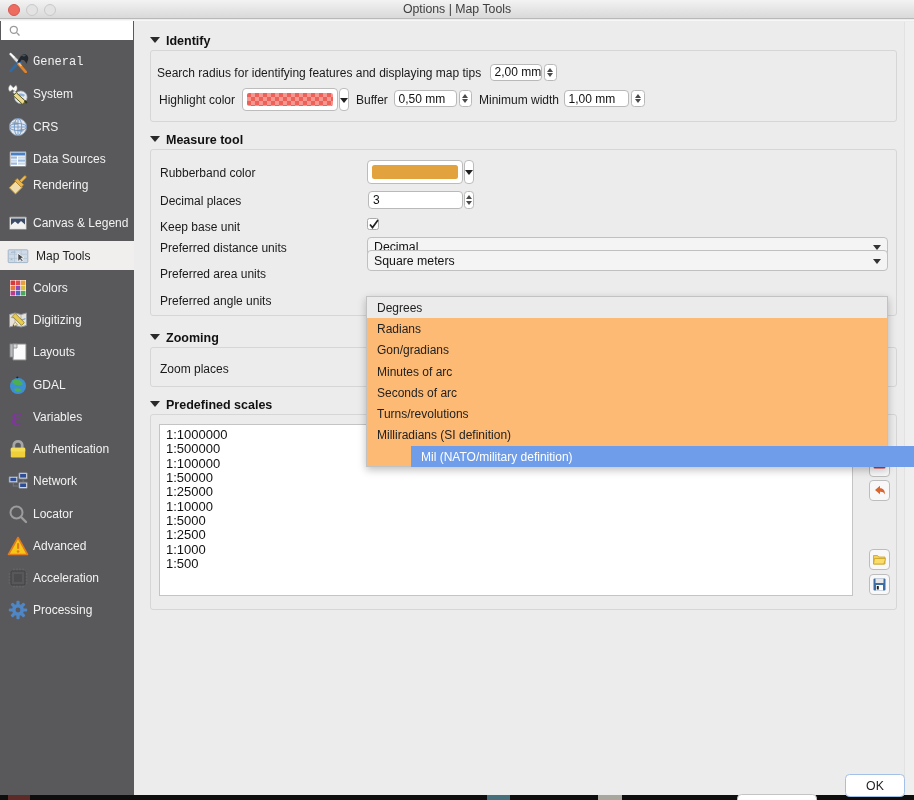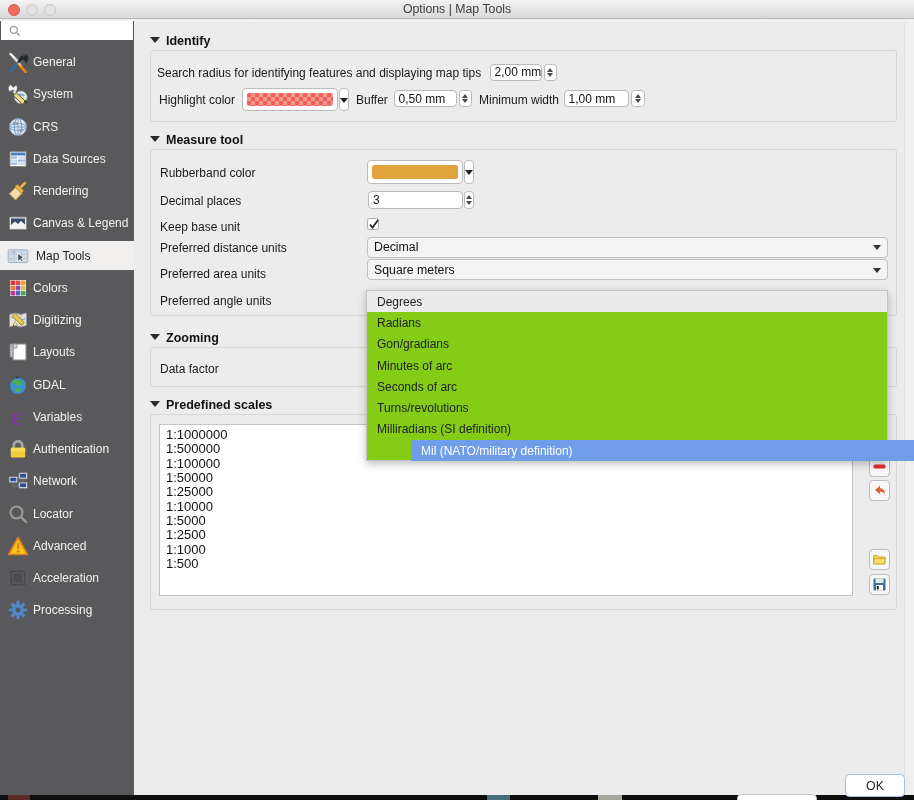--- a/index.html
+++ b/index.html
@@ -42,21 +42,21 @@
 
 .colorcombo { background:#fff; border:1px solid #bcbcbc; border-radius:4px; }
 .carrow { width:0; height:0; border-left:4px solid transparent; border-right:4px solid transparent; border-top:5px solid #222; }
 
 
 .combo { background:#f4f4f4; border:1px solid #c0c0c0; border-radius:4px; font-size:12.3px; color:#111; }
 .combo .txt { position:absolute; left:6.5px; top:50%; transform:translateY(-50%); }
 .combo .arr { position:absolute; right:6px; top:50%; margin-top:-2px; width:0; height:0; border-left:4.5px solid transparent; border-right:4.5px solid transparent; border-top:5px solid #333; }
 
 
-#ddlist { left:366px; top:290px; width:522px; height:171px; background:#84cc16; border:1px solid #c2c2c2; box-shadow:0 3px 8px rgba(0,0,0,0.25); z-index:50; }
+#ddlist { left:366px; top:296px; width:522px; height:171px; background:#fdba74; border:1px solid #c2c2c2; box-shadow:0 3px 8px rgba(0,0,0,0.25); z-index:50; }
 .dditem { position:absolute; left:0; width:100%; height:21.3px; font-size:12px; color:#222; }
 .dditem span { position:absolute; left:10px; top:50%; transform:translateY(-50%); }
 .dditem.hl { background:#6f9de9; color:#fff; }
 
 
 #scales { left:159px; top:424px; width:694px; height:172px; background:#fff; border:1px solid #c4c4c4; font-size:13px; color:#111; }
 #scales div { padding-left:6px; line-height:14.35px; }
 
 
 .tbtn { left:869px; width:21px; height:21px; background:#f8f8f8; border:1px solid #bdbdbd; border-radius:4px; }
@@ -79,21 +79,21 @@
 <div id="sidebar" class="abs">
   <div id="search" class="abs">
       <svg width="12" height="12" style="position:absolute;left:8px;top:4px" viewBox="0 0 12 12">
         <circle cx="4.8" cy="4.8" r="3.5" fill="none" stroke="#9a9a9a" stroke-width="1.3"></circle>
         <line x1="7.4" y1="7.4" x2="10.5" y2="10.5" stroke="#9a9a9a" stroke-width="1.3"></line>
       </svg>
     </div>
   <div id="sel" class="abs"></div>
 
   <div id="items"></div>
-<div class="abs sitem" style="top: 25px;">
+<div class="abs sitem" style="top: 25px; font-family: Liberation Mono, monospace;">
       <svg width="22" height="22" viewBox="0 0 22 22">
         <path d="M2.2 3.2 L3.8 1.8 L13.2 10.8 L11 13 Z" fill="#e2e2e2" stroke="#9a9a9a" stroke-width="0.5"></path>
         <path d="M2.5 2.8 L3.6 1.9 L8 6 L6.8 7.2 Z" fill="#ffffff"></path>
         <path d="M10.5 14.5 L4.5 20.7 C3.3 21.9 1.6 20.3 2.7 19 L8.3 12.4 Z" fill="#2f6ba8"></path>
         <path d="M9 11.5 L12.8 9.2 L14.8 12.4 L11.8 14.8 Z" fill="#3a7abf"></path>
         <path d="M10.3 10.7 L14 4.8 C15.5 2.8 18.7 2.6 20.3 4.6 C21.5 6.1 21.6 8 20.8 9.6 L19.2 12.9 C19 10.3 17 8.6 14.4 8.8 L12.6 12.6 Z" fill="#22282e"></path>
         <path d="M13.5 4.5 C15 3.2 17.5 3.1 19 4.4 L17 5.8 C16 5.2 14.8 5 13.5 4.5 Z" fill="#46525c"></path>
         <path d="M12.2 11.2 L19.8 20.2 C20.8 21.4 19 23 17.9 21.9 L10 13.3 Z" fill="#e8821e"></path>
         <path d="M12.4 11.4 L15 14.4 L13.6 15.6 L11 12.7 Z" fill="#f5c08a"></path>
       </svg>
@@ -129,21 +129,21 @@
         <rect x="4" y="4.5" width="14" height="3" fill="#4a7fc1"></rect>
         <rect x="4" y="8.5" width="6" height="2.2" fill="#9db9dd"></rect>
         <rect x="11" y="8.5" width="7" height="2.2" fill="#c9d9ec"></rect>
         <rect x="4" y="11.5" width="6" height="2.2" fill="#c9d9ec"></rect>
         <rect x="11" y="11.5" width="7" height="2.2" fill="#9db9dd"></rect>
         <rect x="4" y="14.5" width="6" height="2.2" fill="#9db9dd"></rect>
         <rect x="11" y="14.5" width="7" height="2.2" fill="#c9d9ec"></rect>
       </svg>
       <span class="lbl">Data Sources</span>
     </div>
-    <div class="abs sitem" style="top: 154px; padding-left: 22px;">
+    <div class="abs sitem" style="top: 148px; padding-left: 22px;">
       <svg width="22" height="22" viewBox="0 0 22 22">
         <path d="M2.3 13.8 L9 7 L15.3 13.3 L8.5 20 Z" fill="#f0ddae" stroke="#b8923c" stroke-width="1"></path>
         <path d="M7.8 6.8 L10.3 4.3 L16.8 10.8 L14.3 13.3 Z" fill="#e8b54e" stroke="#a87820" stroke-width="0.8"></path>
         <path d="M12.6 6.6 L17.2 2 C18.3 0.9 20.1 2.6 19 3.8 L14.4 8.4 Z" fill="#ecbc5a" stroke="#a87820" stroke-width="0.8"></path>
       </svg>
       <span class="lbl">Rendering</span>
     </div>
     <div class="abs sitem" style="top: 186.25px;">
       <svg width="22" height="22" viewBox="0 0 22 22">
         <rect x="2.5" y="5" width="17" height="12.5" rx="1" fill="#e8e8e8" stroke="#8b8b8b" stroke-width="1"></rect>
@@ -329,30 +329,30 @@
   <svg width="14" height="14" viewBox="0 0 14 14" style="position:absolute;left:-1px;top:-2px">
       <path d="M3 7.5 L5.5 10.5 L11 3" fill="none" stroke="#222" stroke-width="1.7"></path>
     </svg>
 </div>
 <div class="abs lbl12" style="left:160px; top:241px;">Preferred distance units</div>
 <div class="abs combo" style="left:366.5px; top:236.5px; width:521.5px; height:21px;">
     <span class="txt">Decimal</span>
     <span class="arr"></span>
   </div>
 <div class="abs lbl12" style="left:160px; top:267px;">Preferred area units</div>
-<div class="abs combo" style="left:366.5px; top:259px; width:521.5px; height:21px;">
+<div class="abs combo" style="left:366.5px; top:250px; width:521.5px; height:21px;">
     <span class="txt">Square meters</span>
     <span class="arr"></span>
   </div>
 <div class="abs lbl12" style="left:160px; top:294px;">Preferred angle units</div>
 
 <div class="abs tri" style="left:150px; top:334px;"></div>
 <div class="abs hdr" style="left:166px; top:330.5px;">Zooming</div>
 <div class="abs panel" style="left:150px; top:347px; width:747px; height:40px;"></div>
-<div class="abs lbl12" style="left:160px; top:362px;">Data factor</div>
+<div class="abs lbl12" style="left:160px; top:362px;">Zoom places</div>
 
 <div class="abs tri" style="left:150px; top:401px;"></div>
 <div class="abs hdr" style="left:166px; top:397.5px;">Predefined scales</div>
 <div class="abs panel" style="left:150px; top:414px; width:747px; height:196px;"></div>
 <div id="scales" class="abs">
   <div style="padding-top:3px">1:1000000</div>
     <div>1:500000</div>
     <div>1:100000</div>
     <div>1:50000</div>
     <div>1:25000</div>

